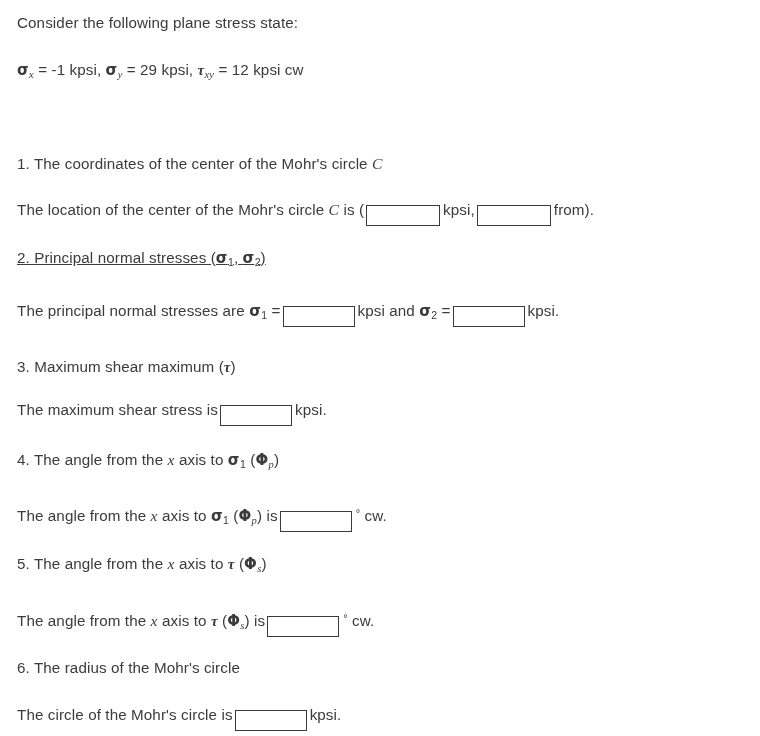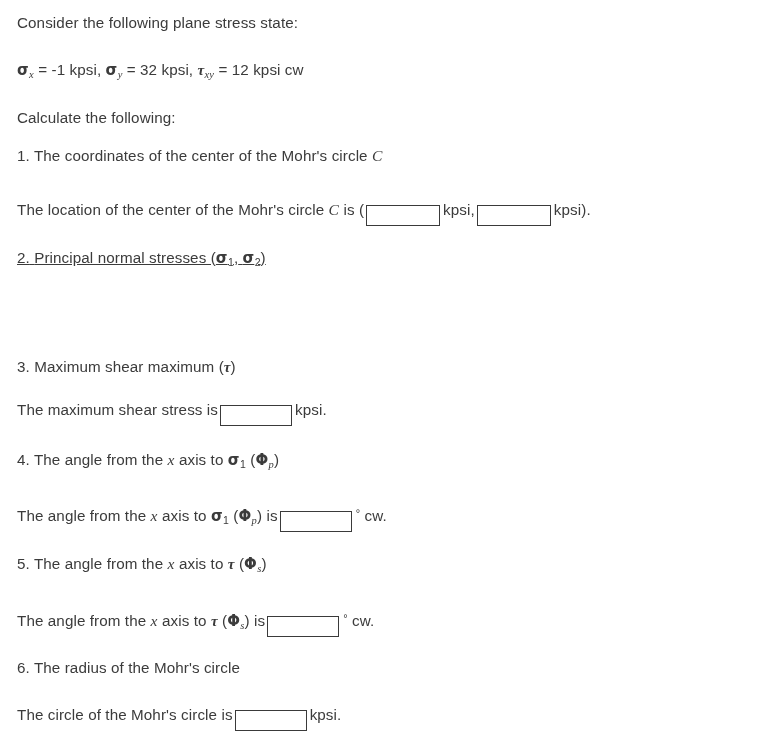--- a/index.html
+++ b/index.html
@@ -31,21 +31,21 @@
     white-space: nowrap;
     font-size: 15.2px;
     line-height: 20px;
     letter-spacing: 0.1px;
   }
 
   
   .y-intro    { top: 13px; }
   .y-given    { top: 60px; }
   .y-calc     { top: 108px; }
-  .y-q1       { top: 146px; }
+  .y-q1       { top: 154px; }
   .y-a1       { top: 200px; }
   .y-q2       { top: 248px; text-decoration: underline; }
   .y-a2       { top: 301px; }
   .y-q3       { top: 357px; }
   .y-a3       { top: 400px; }
   .y-q4       { top: 450px; }
   .y-a4       { top: 503px; }
   .y-q5       { top: 554px; }
   .y-a5       { top: 608px; }
   .y-q6       { top: 658px; text-align: right; }
@@ -111,47 +111,51 @@
 <div class="page">
 
   <div class="line y-intro">
     <span>Consider the following plane stress state:</span>
   </div>
 
   <div class="line y-given">
     <span class="sym">σ</span><span class="sub">x</span>
     <span>= -1 kpsi,</span>
     <span class="sym">σ</span><span class="sub">y</span>
-    <span>= 32 kpsi,</span>
+    <span>= 29 kpsi,</span>
     <span class="sym-tau">τ</span><span class="sub">xy</span>
     <span>= 12 kpsi cw</span>
   </div>
 
-  <div class="line y-calc">
-    <span>Calculate the following:</span>
-  </div>
 
   <div class="line y-q1">
     <span>1.</span>
     <span>The coordinates of the center of the Mohr's circle</span>
     <span class="ital">C</span>
   </div>
 
   <div class="line y-a1">
     <span>The location of the center of the Mohr's circle</span>
     <span class="ital">C</span>
-    <span>is (</span><input class="blank wide" type="text" value="" style=""><span>kpsi,</span><input class="blank wide" type="text" value="" style=""><span>kpsi).</span>
+    <span>is (</span><input class="blank wide" type="text" value="" style=""><span>kpsi,</span><input class="blank wide" type="text" value="" style=""><span>from).</span>
   </div>
 
   <div class="line y-q2">
     <span>2.</span>
     <span>Principal normal stresses (</span><span class="sym">σ</span><span class="sub-num">1</span><span>,</span>
     <span class="sym">σ</span><span class="sub-num">2</span><span>)</span>
   </div>
 
+  <div class="line y-a2">
+    <span>The principal normal stresses are</span>
+    <span class="sym">σ</span><span class="sub-num">1</span>
+    <span>=</span><input class="blank" type="text" value="" style=""><span>kpsi and</span>
+    <span class="sym">σ</span><span class="sub-num">2</span>
+    <span>=</span><input class="blank" type="text" value="" style=""><span>kpsi.</span>
+  </div>
 
   <div class="line y-q3">
     <span>3.</span>
     <span>Maximum shear maximum (</span><span class="sym-tau">τ</span><span>)</span>
   </div>
 
   <div class="line y-a3">
     <span>The maximum shear stress is</span><input class="blank" type="text" value="" style=""><span>kpsi.</span>
   </div>
 

